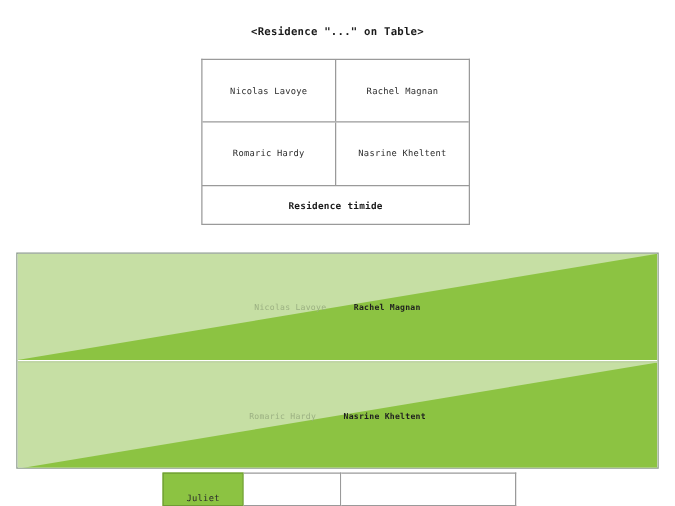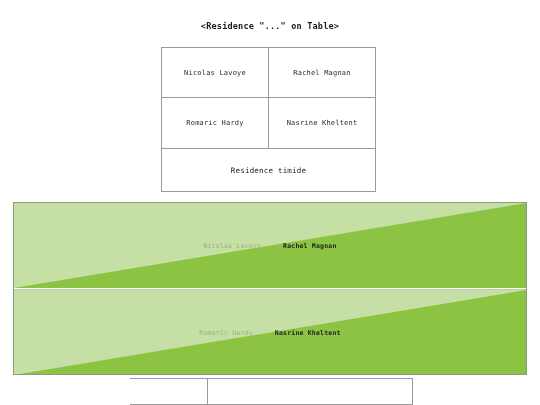--- a/index.html
+++ b/index.html
@@ -55,28 +55,28 @@
     box-sizing: border-box;
     letter-spacing: 0.2px;
   }
   .top-table .cell.left { border-right: 1px solid #9a9a9a; }
 
   .footer-row {
     position: absolute;
     left: 161px;
     top: 148px;
     width: 215px;
-    height: 44px;
+    height: 32px;
     box-sizing: border-box;
     border: 1px solid #9a9a9a;
     display: flex;
     align-items: center;
     justify-content: center;
     font-size: 7.5px;
-    font-weight: normal;
+    font-weight: bold;
     color: #1a1a1a;
     letter-spacing: 0.2px;
   }
 
   
   .banner {
     position: absolute;
     left: 13px;
     top: 202px;
     width: 514px;
@@ -199,15 +199,16 @@
     </div>
     <div class="labels">
       <span class="lbl-muted">Romaric Hardy</span>
       <span class="lbl-strong">Nasrine Kheltent</span>
     </div>
   </div>
 
 </div>
 
 <div class="bottom-table">
+  <div class="bcell c1">Juliet</div>
   <div class="bcell c2"></div>
   <div class="bcell c3"></div>
 </div>
 
 </body></html>

